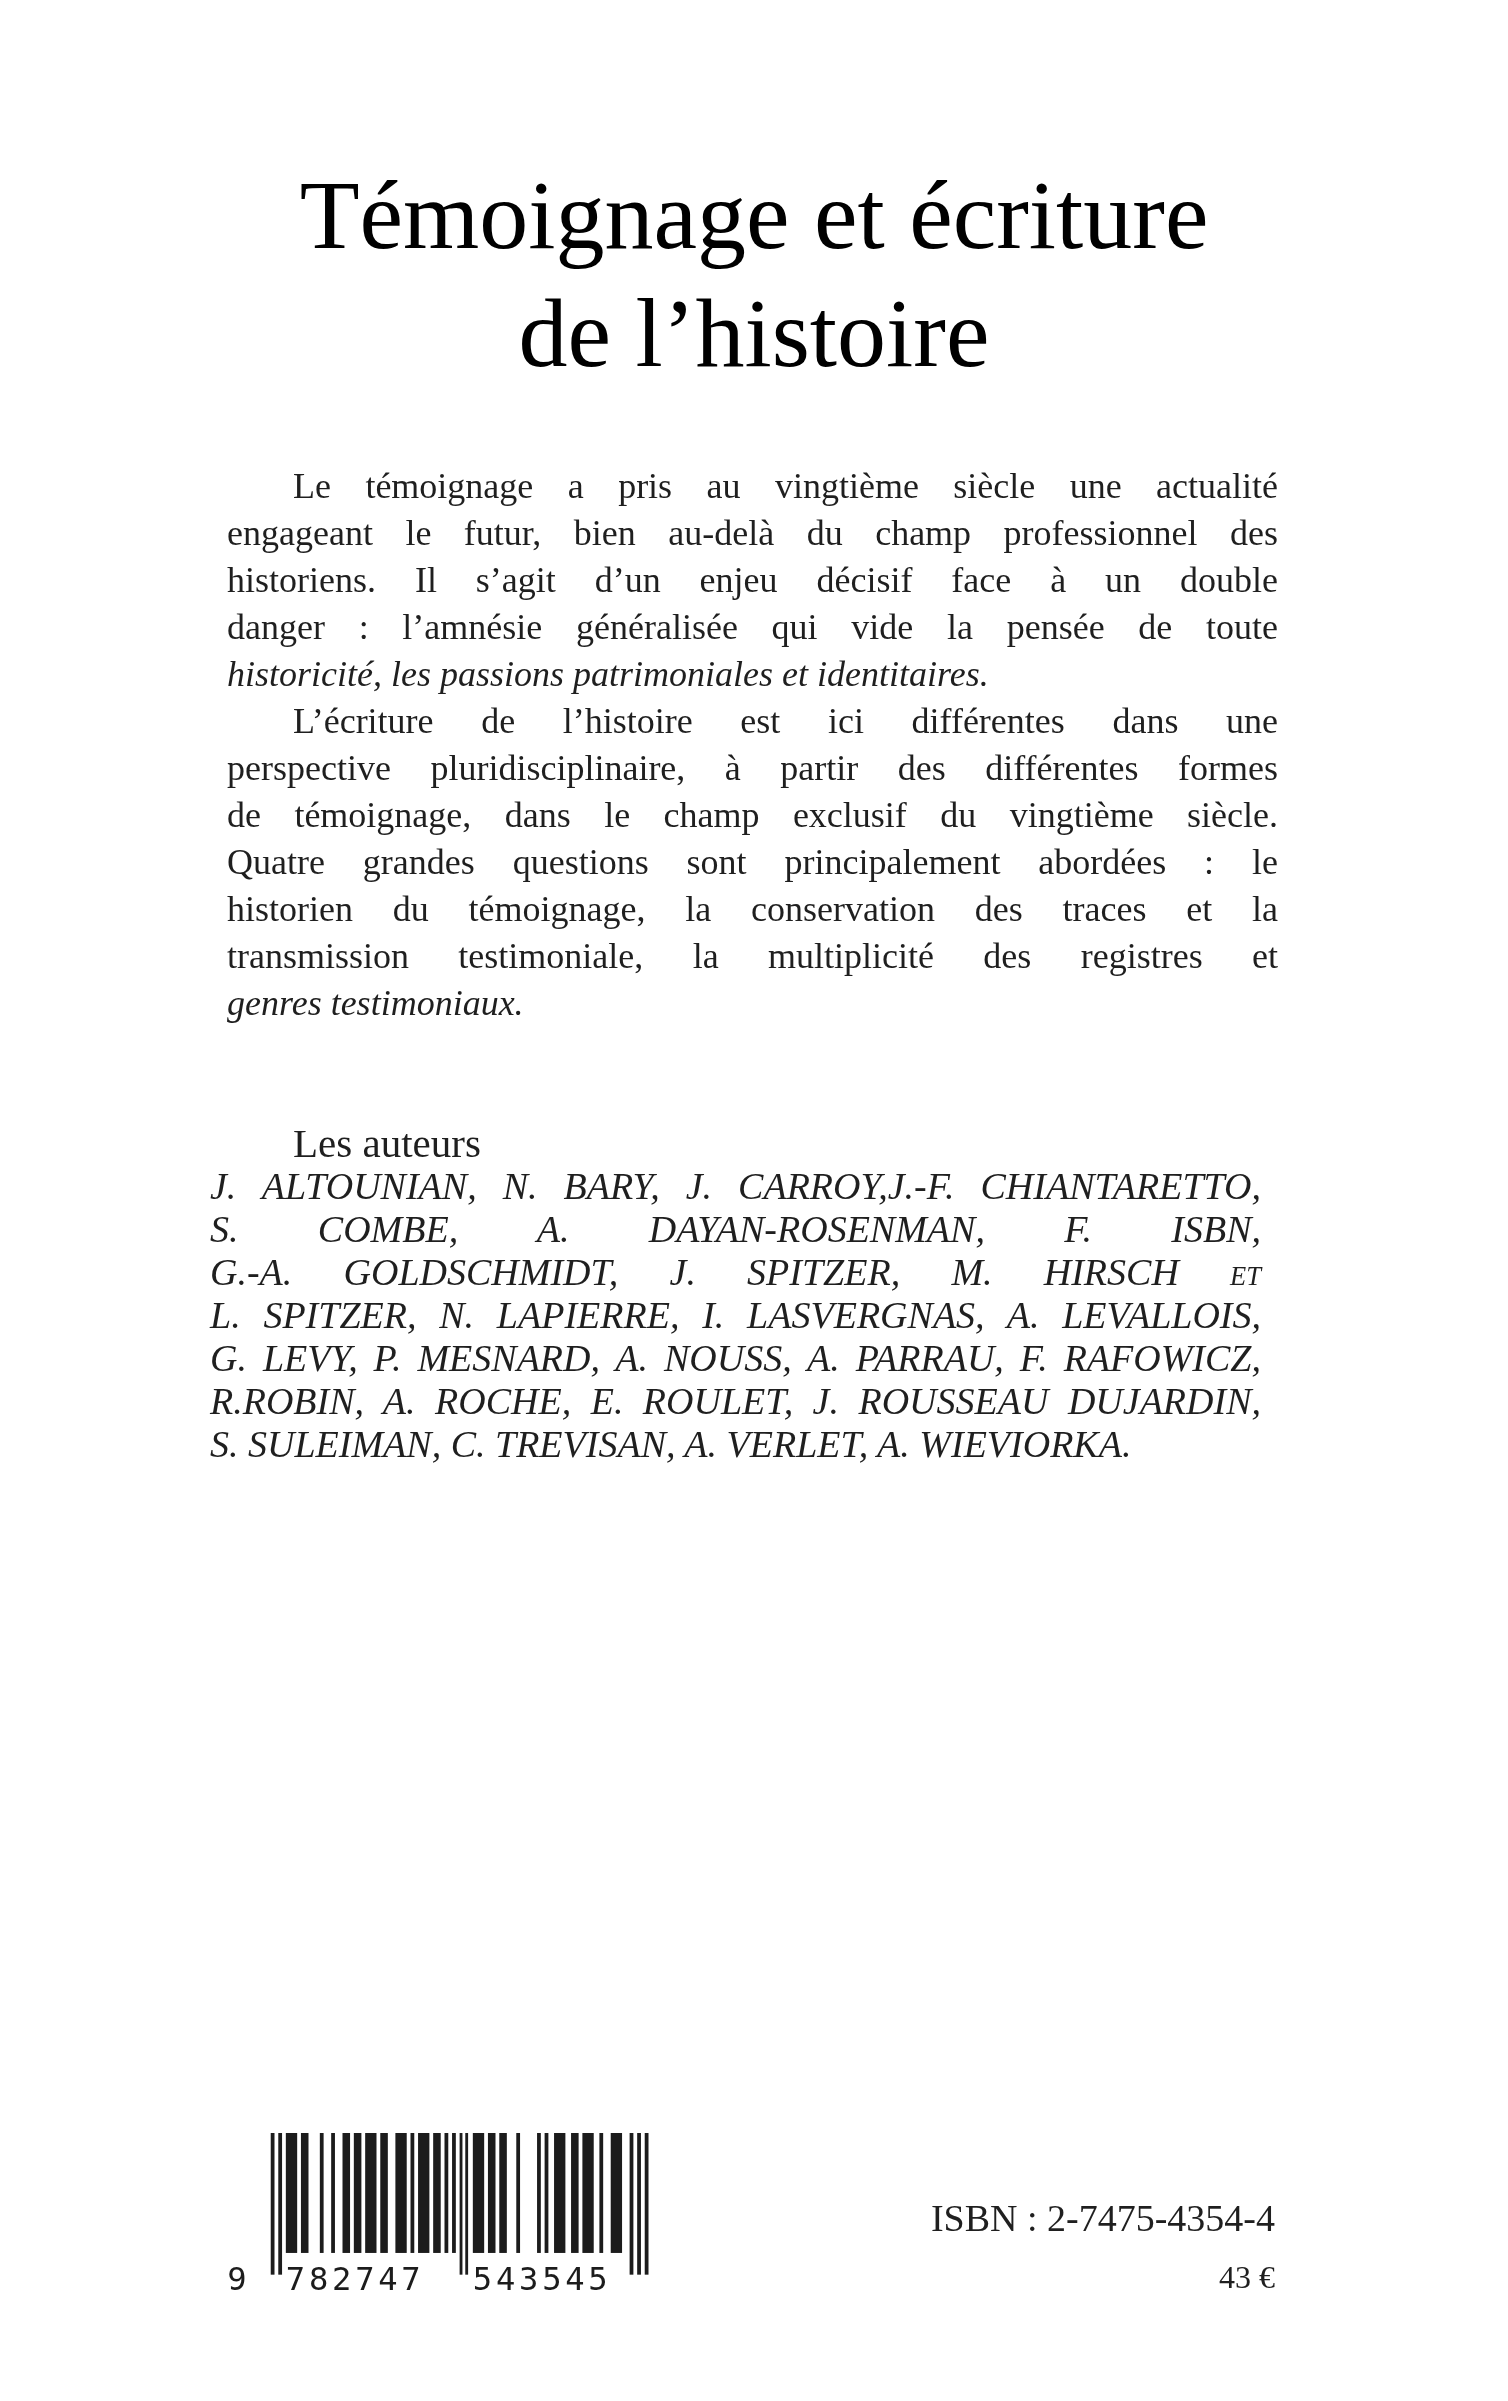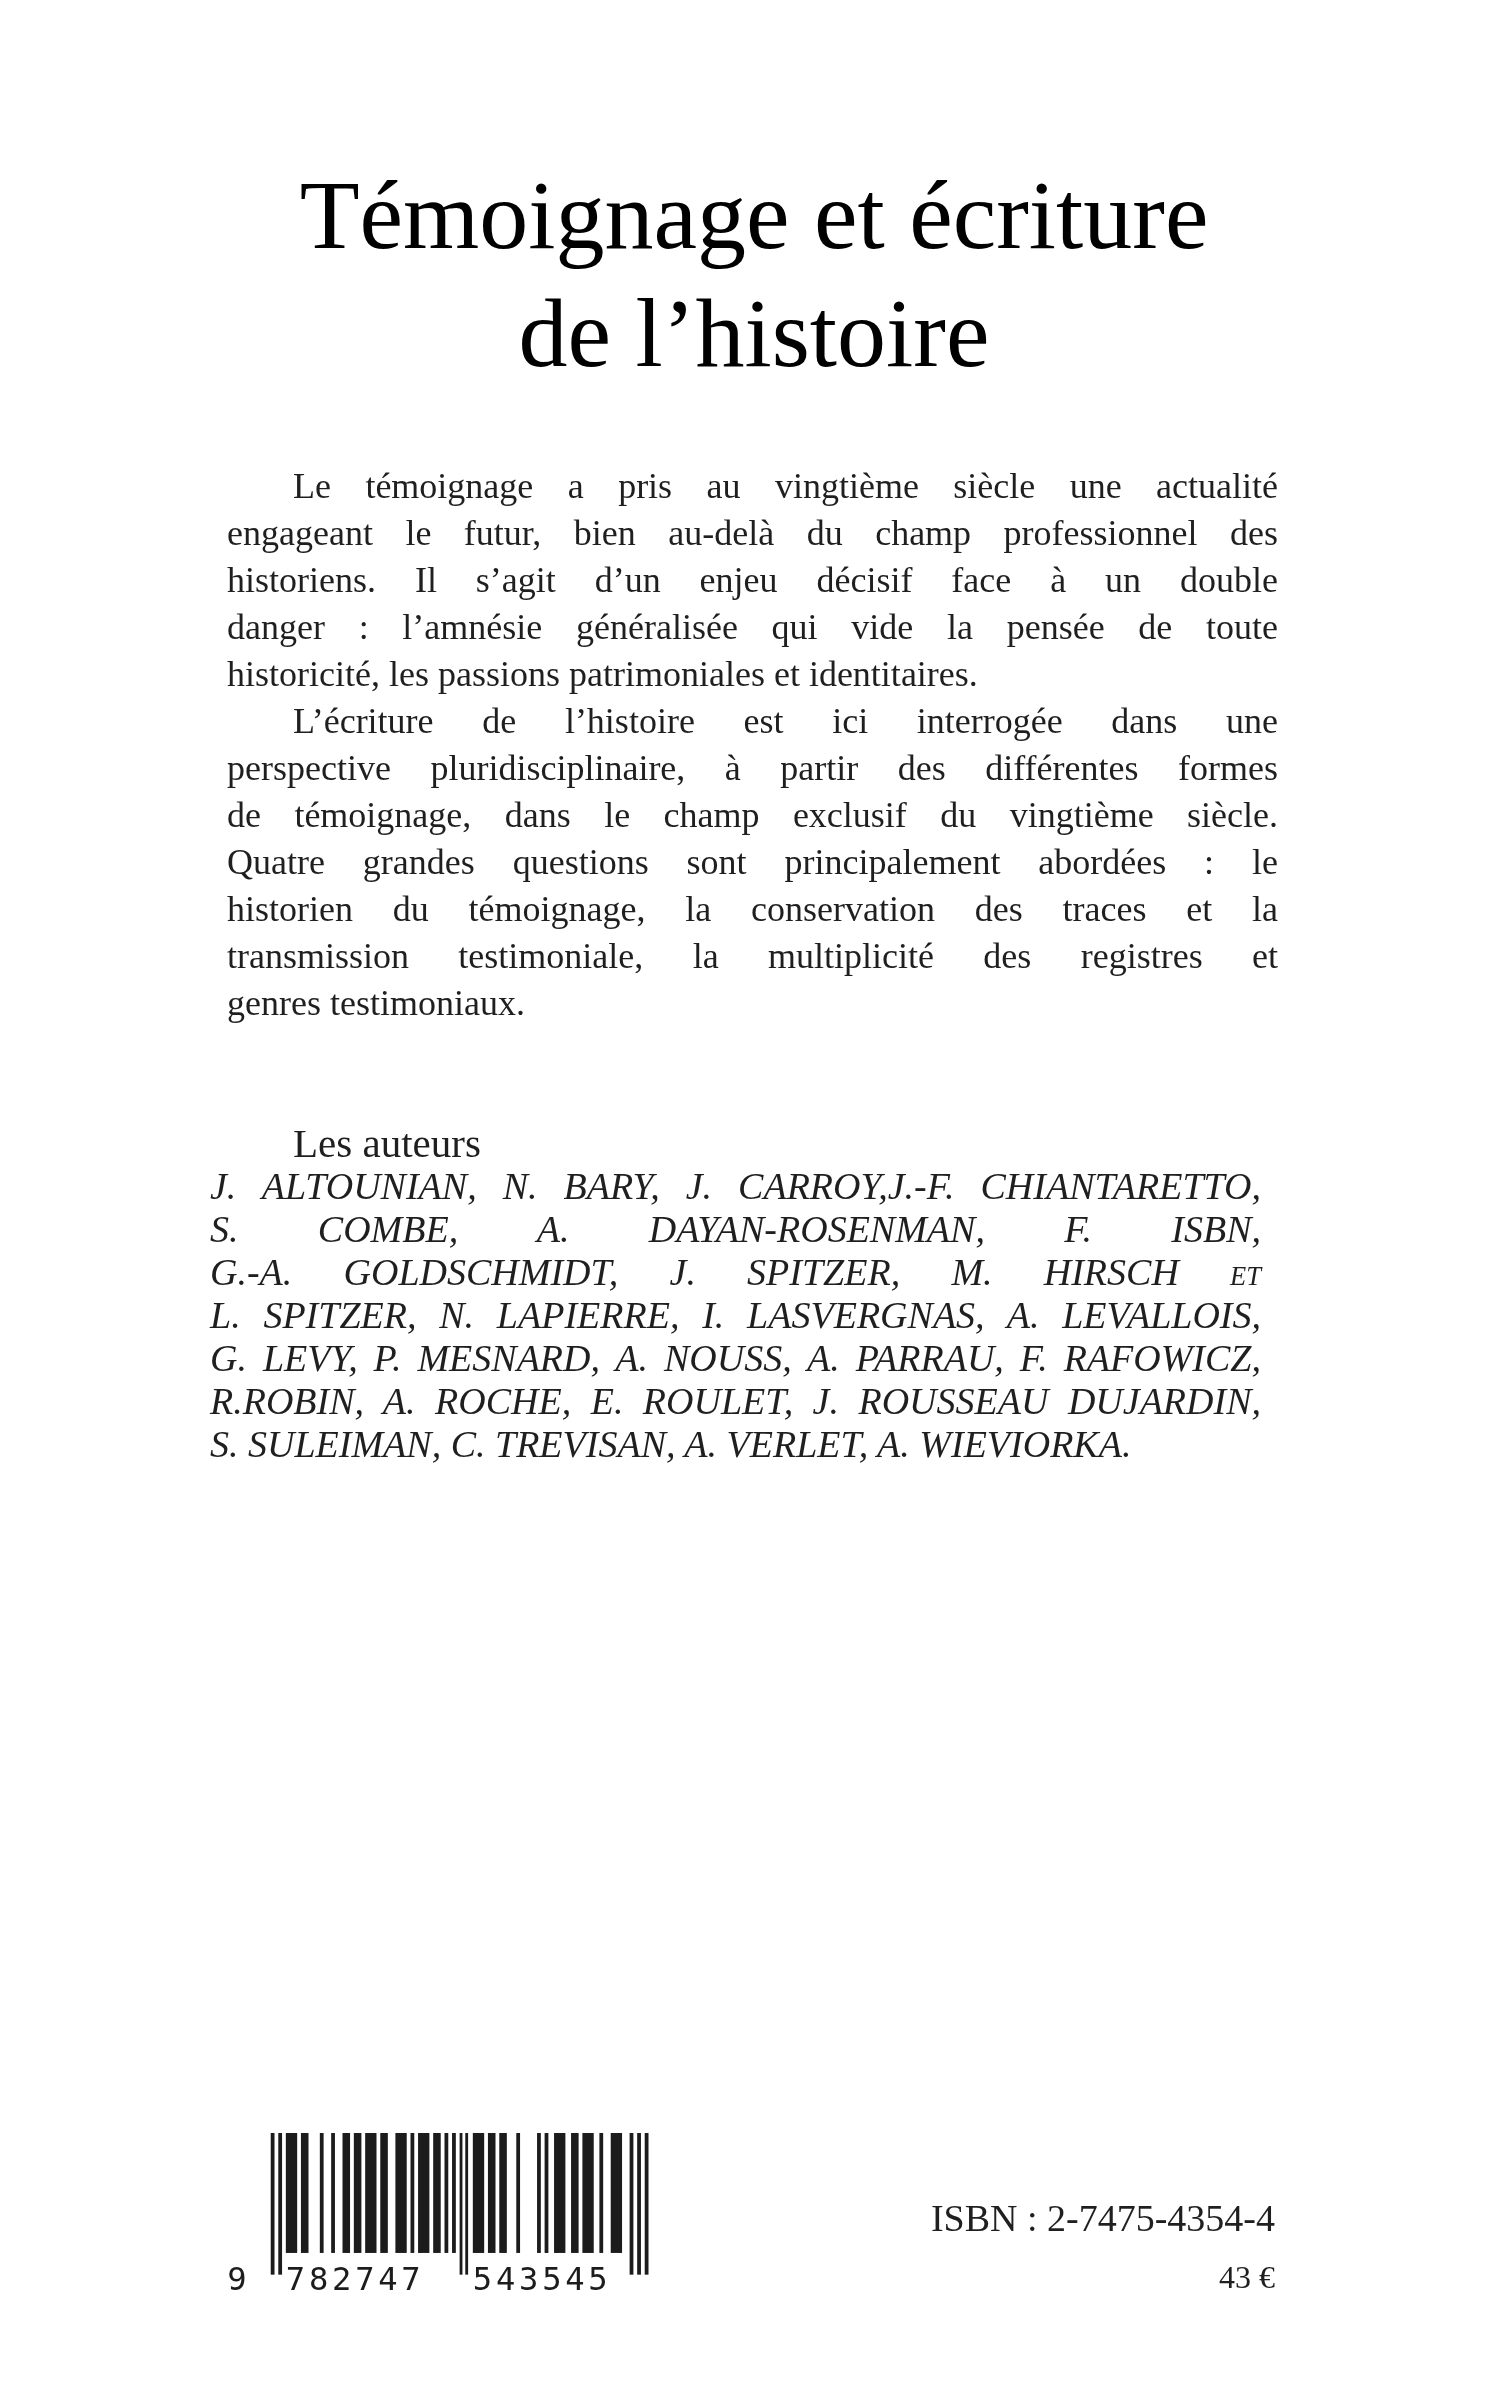--- a/index.html
+++ b/index.html
@@ -40,20 +40,21 @@
     .line {
       display: block;
       text-align: justify;
       text-align-last: justify;
       white-space: nowrap;
       height: 47px;
       overflow: visible;
     }
     .line.last {
       text-align-last: left;
+      font-style: italic;
     }
     .line.indent {
       padding-left: 66px;
     }
 
     .auteurs-label {
       position: absolute;
       left: 293px;
       top: 1120px;
       font-size: 41px;
@@ -108,21 +109,21 @@
   <span>Témoignage et écriture</span>
   <span>de l’histoire</span>
 </h1>
 
 <div class="body-block">
   <span class="line indent">Le témoignage a pris au vingtième siècle une actualité</span>
   <span class="line">engageant le futur, bien au-delà du champ professionnel des</span>
   <span class="line">historiens. Il s’agit d’un enjeu décisif face à un double</span>
   <span class="line">danger : l’amnésie généralisée qui vide la pensée de toute</span>
   <span class="line last">historicité, les passions patrimoniales et identitaires.</span>
-  <span class="line indent">L’écriture de l’histoire est ici interrogée dans une</span>
+  <span class="line indent">L’écriture de l’histoire est ici différentes dans une</span>
   <span class="line">perspective pluridisciplinaire, à partir des différentes formes</span>
   <span class="line">de témoignage, dans le champ exclusif du vingtième siècle.</span>
   <span class="line">Quatre grandes questions sont principalement abordées : le</span>
   <span class="line">historien du témoignage, la conservation des traces et la</span>
   <span class="line">transmission testimoniale, la multiplicité des registres et</span>
   <span class="line last">genres testimoniaux.</span>
 </div>
 
 <div class="auteurs-label">Les auteurs</div>
 

